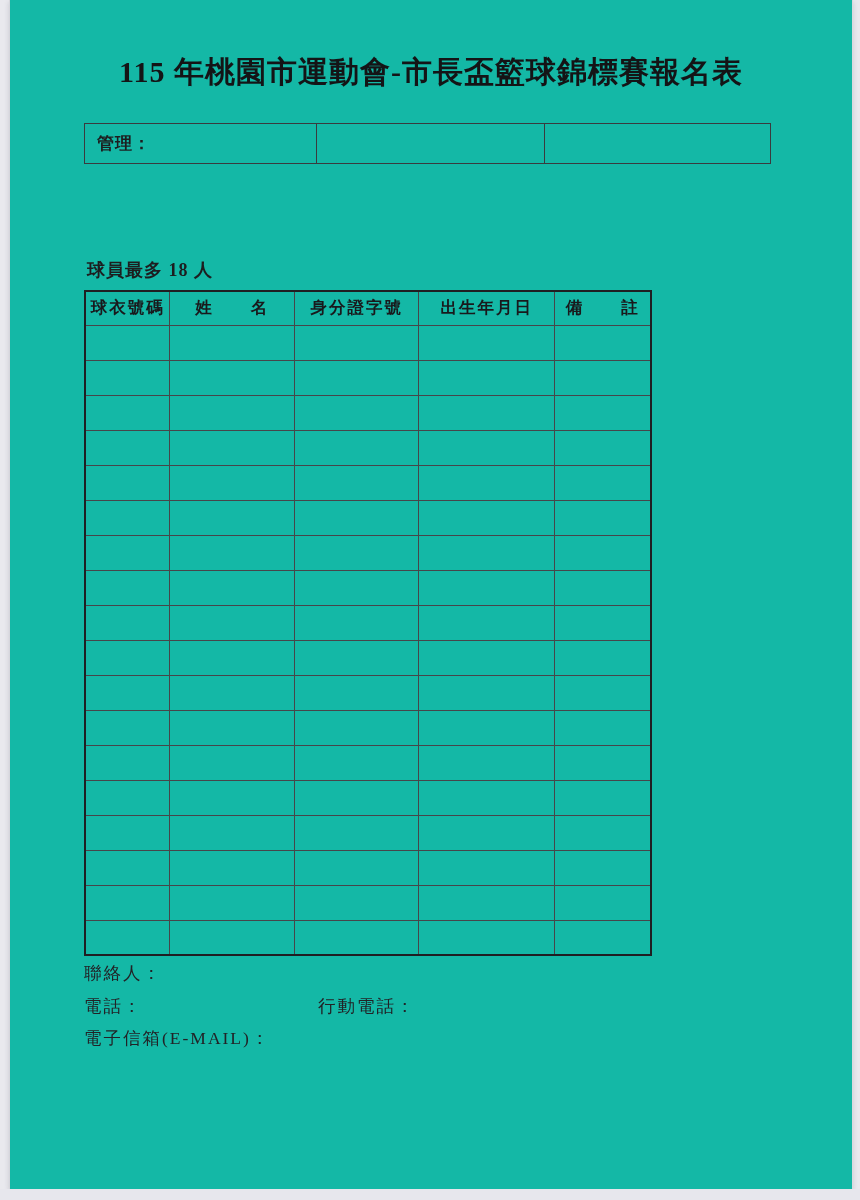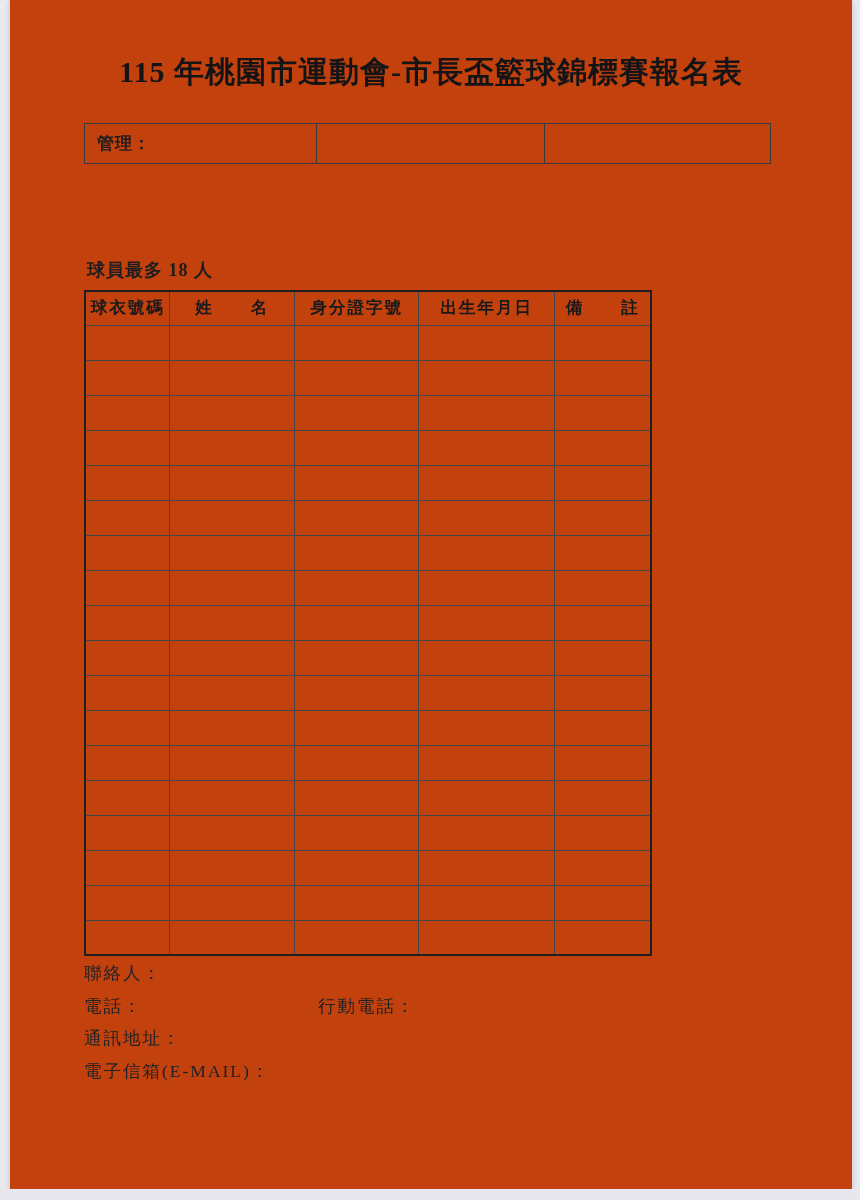--- a/index.html
+++ b/index.html
@@ -8,21 +8,21 @@
     background: #e9e9ee;
     font-family: "Liberation Serif", "DejaVu Serif", serif;
     color: #1d1d1f;
     position: relative;
     overflow: hidden;
   }
   .paper {
     position: absolute;
     left: 9px; top: 0;
     width: 844px; height: 1189px;
-    background: #c2410c;
+    background: #14b8a6;
     border-left: 1px solid #d6d6dc;
     border-right: 1px solid #d9d9df;
     box-shadow: 0 2px 5px rgba(60,60,80,0.18);
   }
   .title {
     position: absolute;
     top: 52px; left: 0;
     width: 100%;
     text-align: center;
     font-size: 30px;
@@ -266,21 +266,18 @@
 
   <div class="contact">
     <div class="contact-line">
       <span>聯絡人：</span>
     </div>
     <div class="contact-line">
       <span class="phone-label">電話：</span>
       <span>行動電話：</span>
     </div>
     <div class="contact-line">
-      <span>通訊地址：</span>
-    </div>
-    <div class="contact-line">
       <span>電子信箱(E-MAIL)：</span>
     </div>
   </div>
 
 </div>
 <div class="bottom-strip"></div>
 
 </body></html>

